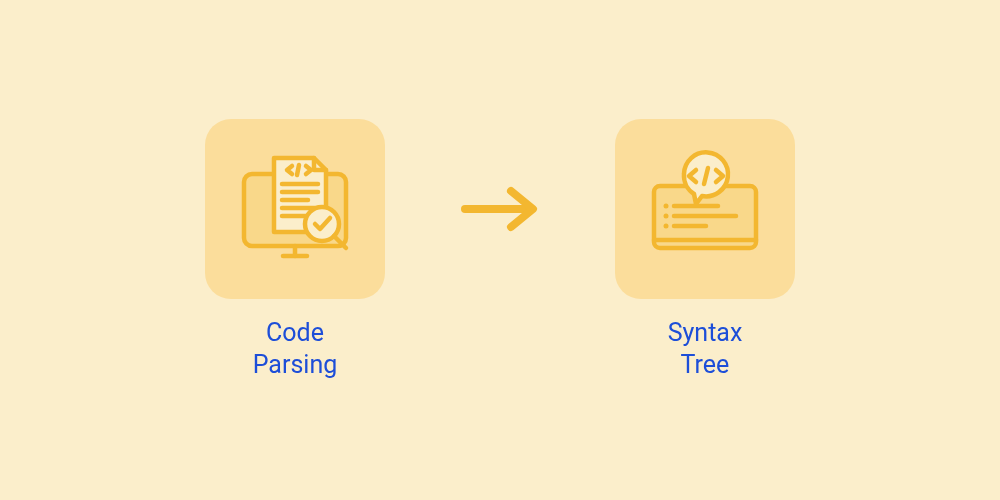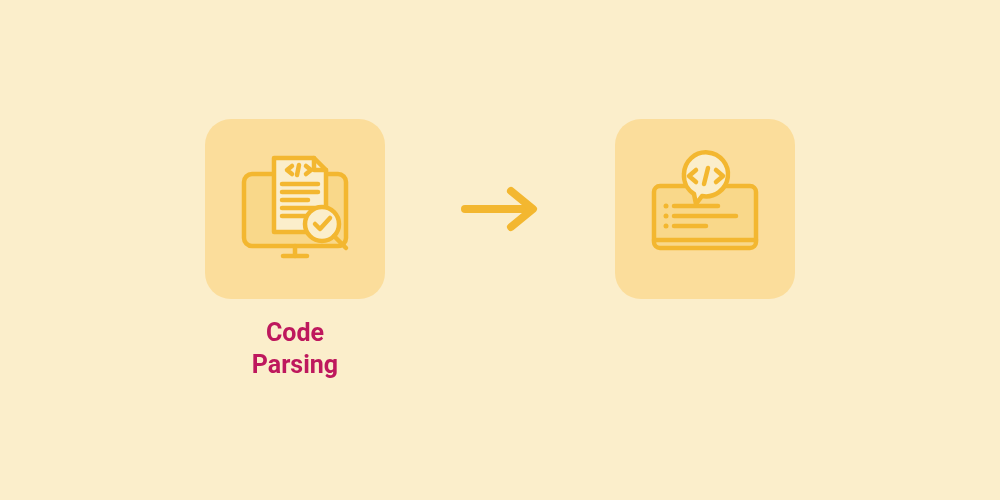--- a/index.html
+++ b/index.html
@@ -27,25 +27,25 @@
     height: 180px;
     background: #fbdd9b;
     border-radius: 26px;
     display: flex;
     align-items: center;
     justify-content: center;
     margin-bottom: 18px;
   }
   .label {
     font-size: 25px;
-    color: #be185d;
+    color: #1d4ed8;
     text-align: center;
     line-height: 1.3;
     white-space: pre-line;
-    font-weight: 700;
+    font-weight: 400;
   }
   .arrow-wrap {
     height: 180px;
     display: flex;
     align-items: center;
     justify-content: center;
   }
   svg { display: block; }
 </style>
 </head>
@@ -117,15 +117,17 @@
             <circle cx="26" cy="62" r="2.5" fill="#f3b730" stroke="none"></circle>
             <line x1="34" y1="62" x2="78" y2="62"></line>
             <circle cx="26" cy="72" r="2.5" fill="#f3b730" stroke="none"></circle>
             <line x1="34" y1="72" x2="96" y2="72"></line>
             <circle cx="26" cy="82" r="2.5" fill="#f3b730" stroke="none"></circle>
             <line x1="34" y1="82" x2="66" y2="82"></line>
           </g>
         </svg>
       </span>
     </div>
+    <div class="label">Syntax
+Tree</div>
   </div>
 
 </div>
 
 </body></html>

